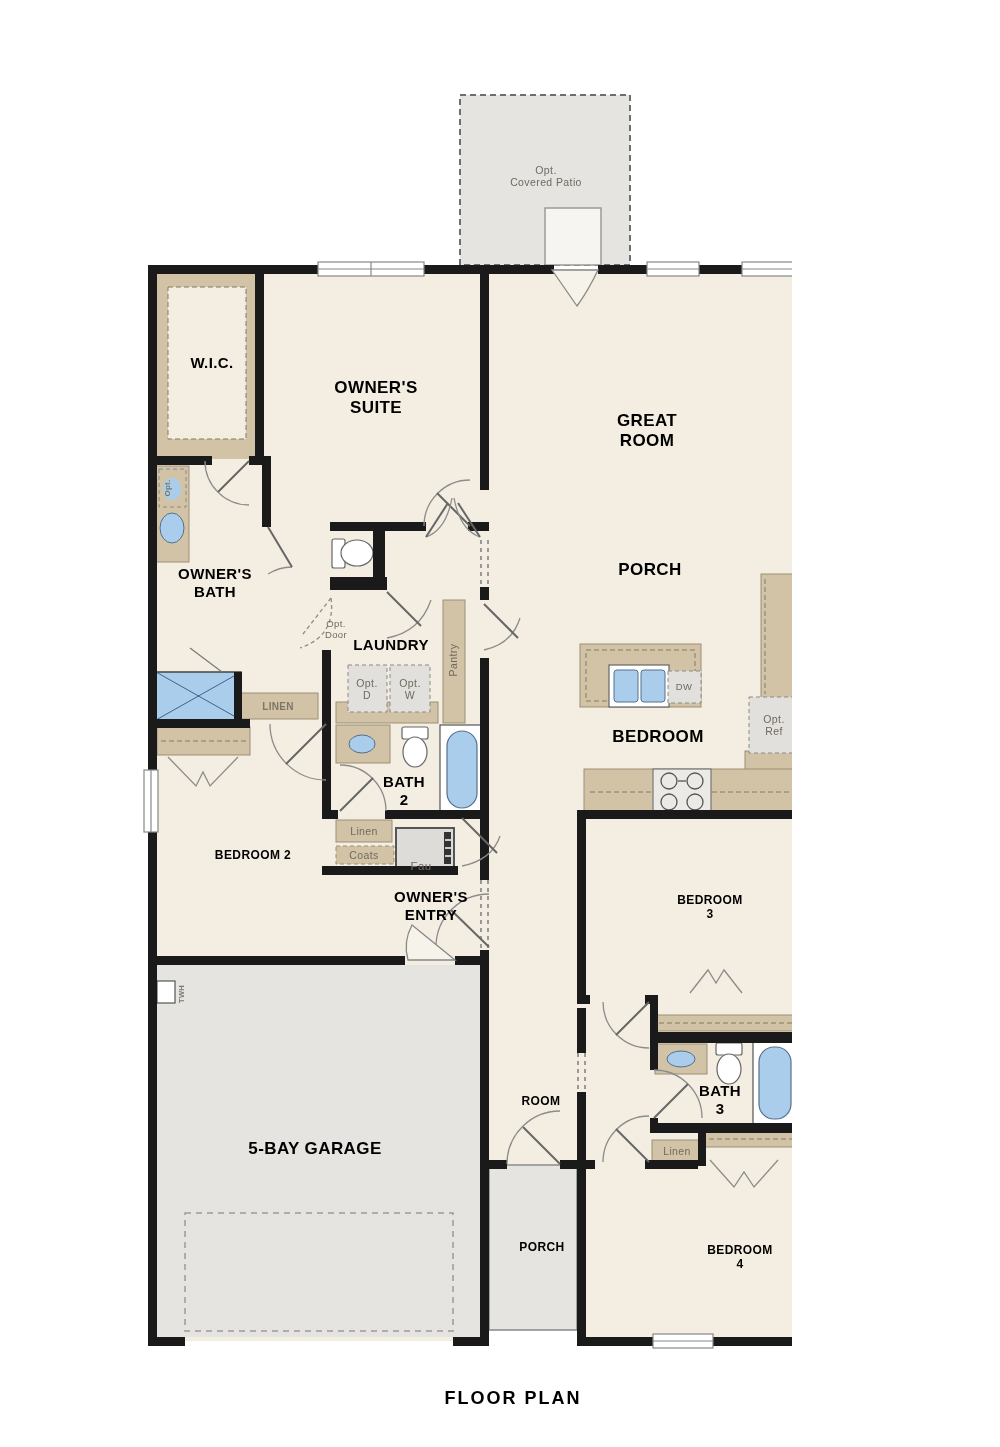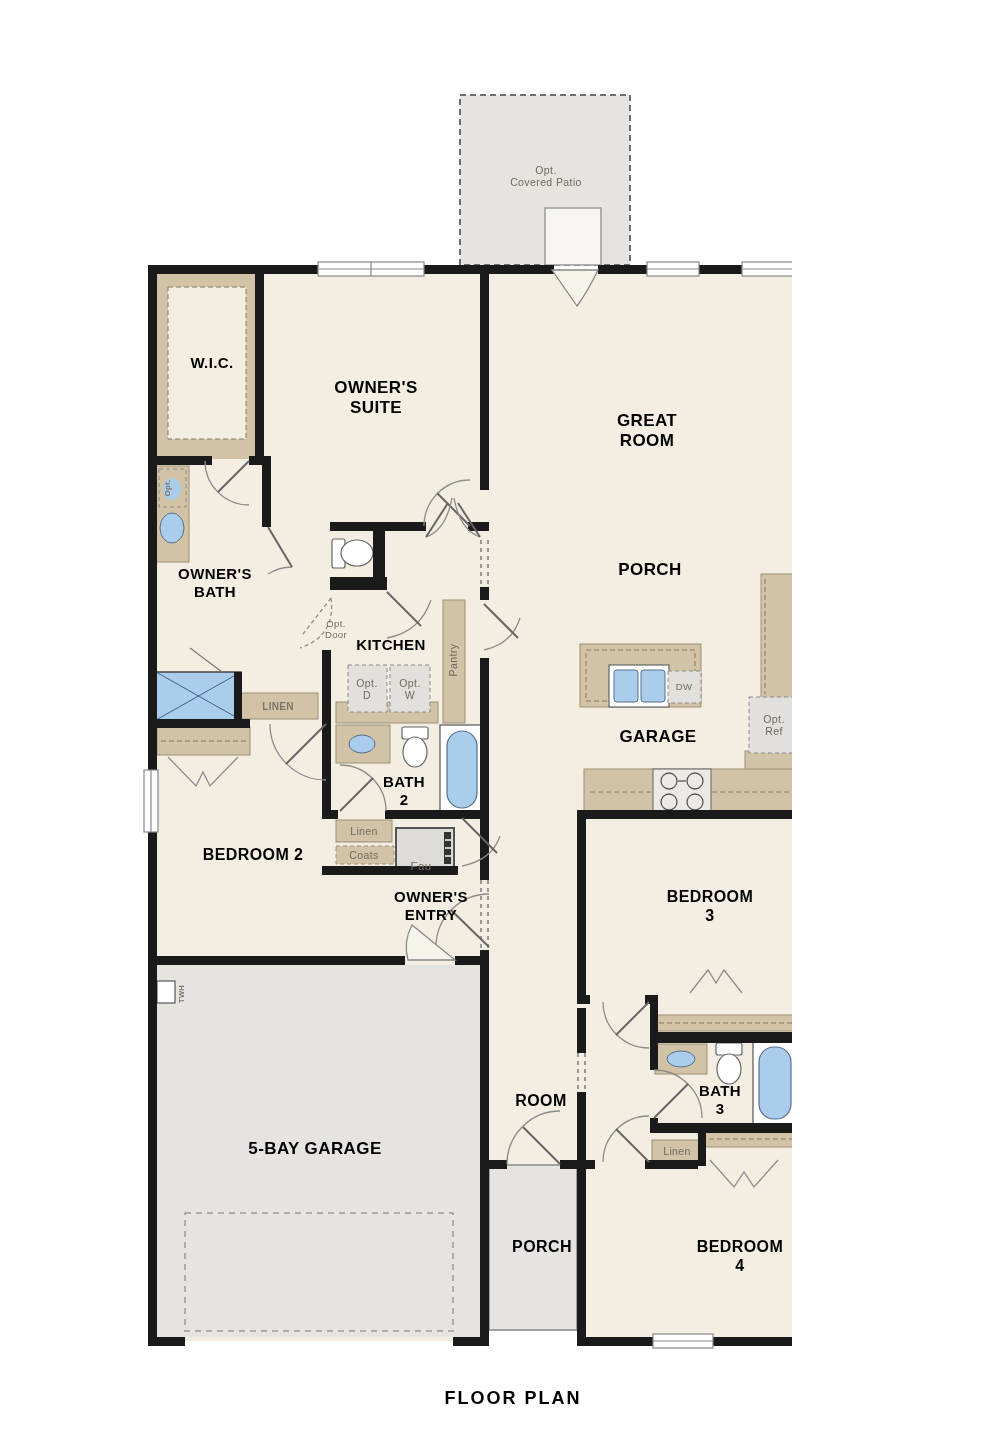--- a/index.html
+++ b/index.html
@@ -2,21 +2,21 @@
 <html><head>
 <meta charset="utf-8">
 <style>
   html,body{margin:0;padding:0;background:#ffffff;}
   #plan{position:relative;width:792px;height:1447px;background:#ffffff;overflow:hidden;
         font-family:"Liberation Sans", sans-serif;}
   #plan svg{position:absolute;left:0;top:0;}
   .lbl{position:absolute;transform:translate(-50%,-50%);white-space:pre-line;text-align:center;
        line-height:1.18;color:#000000;font-weight:bold;letter-spacing:.4px;pointer-events:none;}
   .room{font-size:17px;}
-  .room-md{font-size:16px;padding-left:18px;}
+  .room-md{font-size:12px;padding-left:18px;}
   .room-sm{font-size:15px;}
   .tiny{font-size:10px;font-weight:bold;color:#7d7668;letter-spacing:.3px;}
   .tiny-n{font-size:10.5px;font-weight:normal;color:#6f6a60;}
   .vert{transform:translate(-50%,-50%) rotate(-90deg);}
   .caption{font-size:18px;letter-spacing:2px;}
   .micro{font-size:7.5px;}
 </style>
 </head>
 <body>
 
@@ -337,29 +337,29 @@
   <div class="lbl tiny-n" style="left:546px;top:176px">Opt.
 Covered Patio</div>
   <div class="lbl room-sm" style="left:212px;top:363px">W.I.C.</div>
   <div class="lbl room" style="left:376px;top:398px">OWNER'S
 SUITE</div>
   <div class="lbl room" style="left:647px;top:431px">GREAT
 ROOM</div>
   <div class="lbl room" style="left:650px;top:570px">PORCH</div>
   <div class="lbl room-sm" style="left:215px;top:583px">OWNER'S
 BATH</div>
-  <div class="lbl room-sm" style="left:391px;top:645px">KITCHEN</div>
+  <div class="lbl room-sm" style="left:391px;top:645px">LAUNDRY</div>
   <div class="lbl tiny-n vert" style="left:453px;top:660px">Pantry</div>
   <div class="lbl tiny-n" style="left:336px;top:629px;font-size:9.5px">Opt.
 Door</div>
   <div class="lbl tiny-n" style="left:367px;top:689px">Opt.
 D</div>
   <div class="lbl tiny-n" style="left:410px;top:689px">Opt.
 W</div>
-  <div class="lbl room" style="left:658px;top:737px">GARAGE</div>
+  <div class="lbl room" style="left:658px;top:737px">BEDROOM</div>
   <div class="lbl tiny-n" style="left:684px;top:687px;font-size:9.5px">DW</div>
   <div class="lbl tiny-n" style="left:774px;top:725px">Opt.
 Ref</div>
   <div class="lbl tiny" style="left:278px;top:707px">LINEN</div>
   <div class="lbl room-sm" style="left:404px;top:791px">BATH
 2</div>
   <div class="lbl tiny-n" style="left:364px;top:831px">Linen</div>
   <div class="lbl tiny-n" style="left:364px;top:855px">Coats</div>
   <div class="lbl tiny-n" style="left:421px;top:867px;font-size:11.5px">Fau</div>
   <div class="lbl room-sm" style="left:431px;top:906px">OWNER'S

